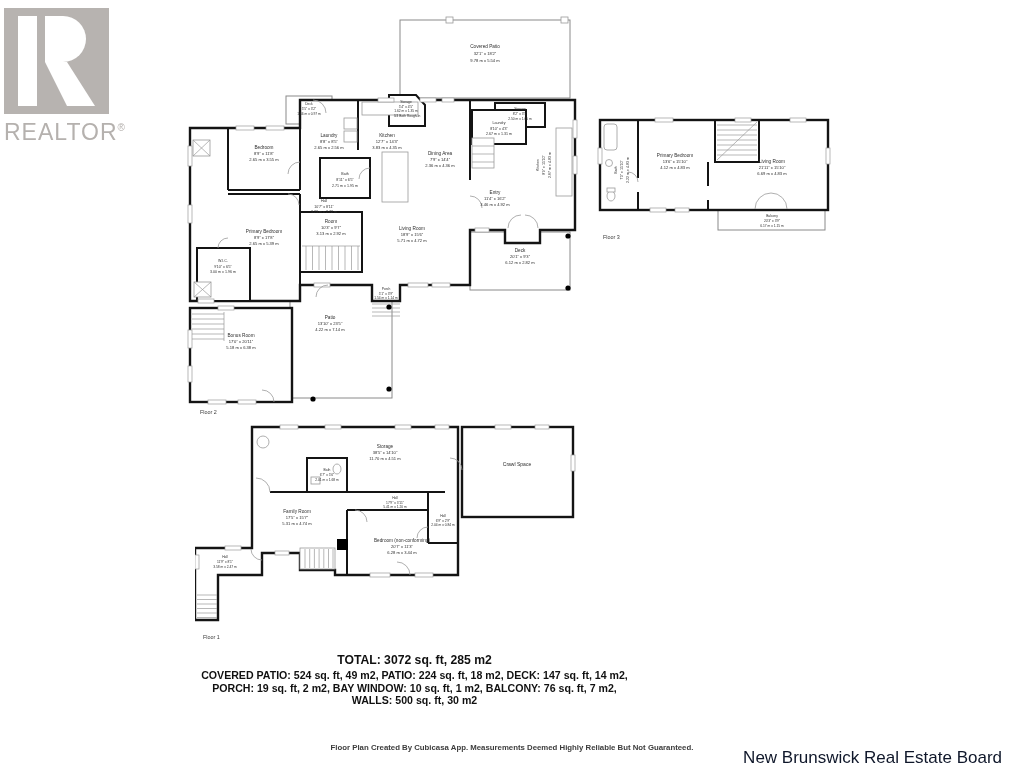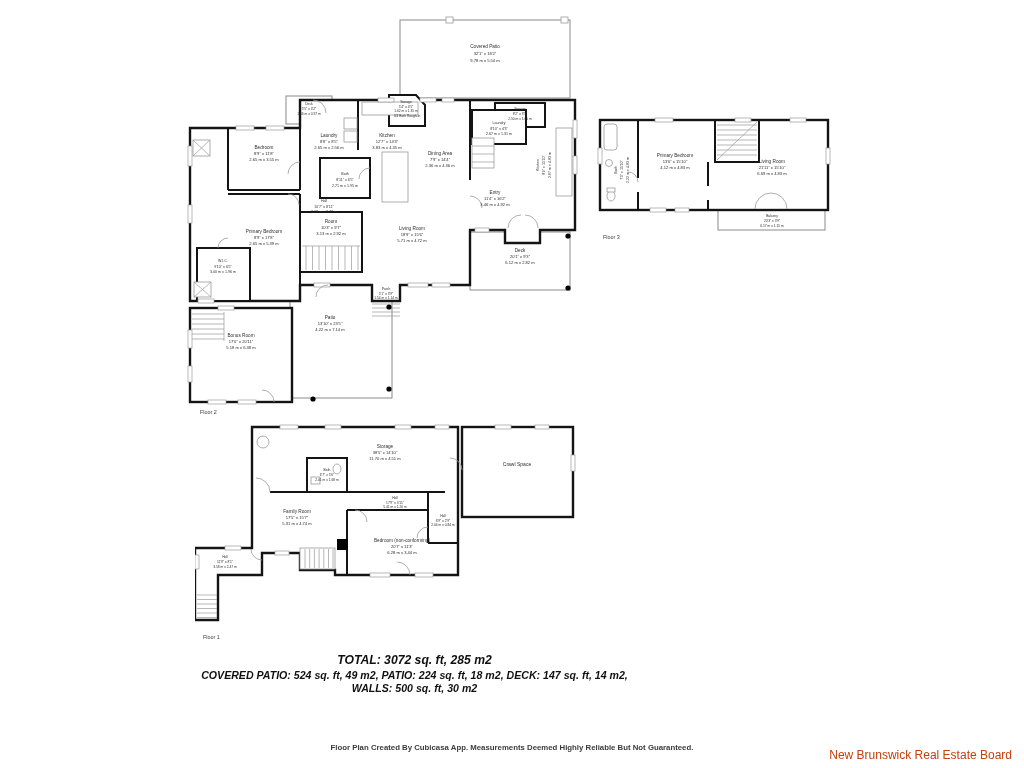--- a/index.html
+++ b/index.html
@@ -22,31 +22,40 @@
   .iwall{fill:none;stroke:#141414;stroke-width:2;}
   .thin{fill:#ffffff;stroke:#8a8a8a;stroke-width:1;}
   .fix{fill:#ffffff;stroke:#9a9a9a;stroke-width:0.8;}
   .door{fill:none;stroke:#9a9a9a;stroke-width:0.8;}
   .stair{stroke:#9a9a9a;stroke-width:0.7;fill:none;}
   .win{fill:#ffffff;stroke:#9a9a9a;stroke-width:0.7;}
   .dot{fill:#000000;}
   .plan{position:absolute;}
   
   .summary{position:absolute;top:653px;left:0;width:829px;text-align:center;
-           font-weight:bold;color:#101010;font-size:10.6px;line-height:12.6px;font-style:italic;}
+           font-weight:bold;color:#101010;font-size:10.6px;line-height:12.6px;}
   .summary .total{font-size:12.2px;line-height:14px;margin-bottom:2px;}
   .createdby{position:absolute;top:743px;left:0;width:1024px;text-align:center;
              font-size:7.8px;font-weight:600;color:#3c3c3c;}
-  .board{position:absolute;top:748px;right:12px;font-size:12px;color:#c2410c;}
+  .board{position:absolute;top:748px;right:22px;font-size:17px;color:#0f172a;}
 </style>
 </head>
 <body>
 
 <div class="page">
 
+  <div class="logo">
+    <svg width="106" height="108" viewBox="0 0 106 108">
+      <rect x="0" y="0" width="105" height="106" fill="#b7b3b0"></rect>
+      <rect x="14" y="8" width="19" height="90" fill="#ffffff"></rect>
+      <path d="M41,8 H59 A23,23 0 0 1 59,54 H41 Z" fill="#ffffff"></path>
+      <polygon points="41,54 63,54 91,98 63,98" fill="#ffffff"></polygon>
+    </svg>
+    <div class="logo-text"><span>REALTOR</span><span class="reg">®</span></div>
+  </div>
 
   <svg class="plan" style="left:178px;top:0px;" width="400" height="418" viewBox="0 0 400 418">
 
     <rect class="thin" x="112" y="282" width="102" height="116"></rect>
     <rect class="thin" x="292" y="232" width="100" height="58"></rect>
     <rect class="thin" x="222" y="20" width="170" height="78"></rect>
     <g>
       <rect class="fix" x="268" y="17" width="7" height="6"></rect>
       <rect class="fix" x="383" y="17" width="7" height="6"></rect>
     </g>
@@ -362,19 +371,20 @@
     <text class="t-xs" x="30" y="143">Hall</text>
     <text class="t-xs" x="30" y="148">11'9" x 8'1"</text>
     <text class="t-xs" x="30" y="153">3.58 m x 2.47 m</text>
 
     <text class="t-floor" x="8" y="224">Floor 1</text>
   </svg>
 
   <div class="summary">
     <div class="total">TOTAL: 3072 sq. ft, 285 m2</div>
     <div>COVERED PATIO: 524 sq. ft, 49 m2, PATIO: 224 sq. ft, 18 m2, DECK: 147 sq. ft, 14 m2,</div>
+    <div>PORCH: 19 sq. ft, 2 m2, BAY WINDOW: 10 sq. ft, 1 m2, BALCONY: 76 sq. ft, 7 m2,</div>
     <div>WALLS: 500 sq. ft, 30 m2</div>
   </div>
 
   <div class="createdby">Floor Plan Created By Cubicasa App. Measurements Deemed Highly Reliable But Not Guaranteed.</div>
   <div class="board">New Brunswick Real Estate Board</div>
 
 </div>
 
 </body></html>

